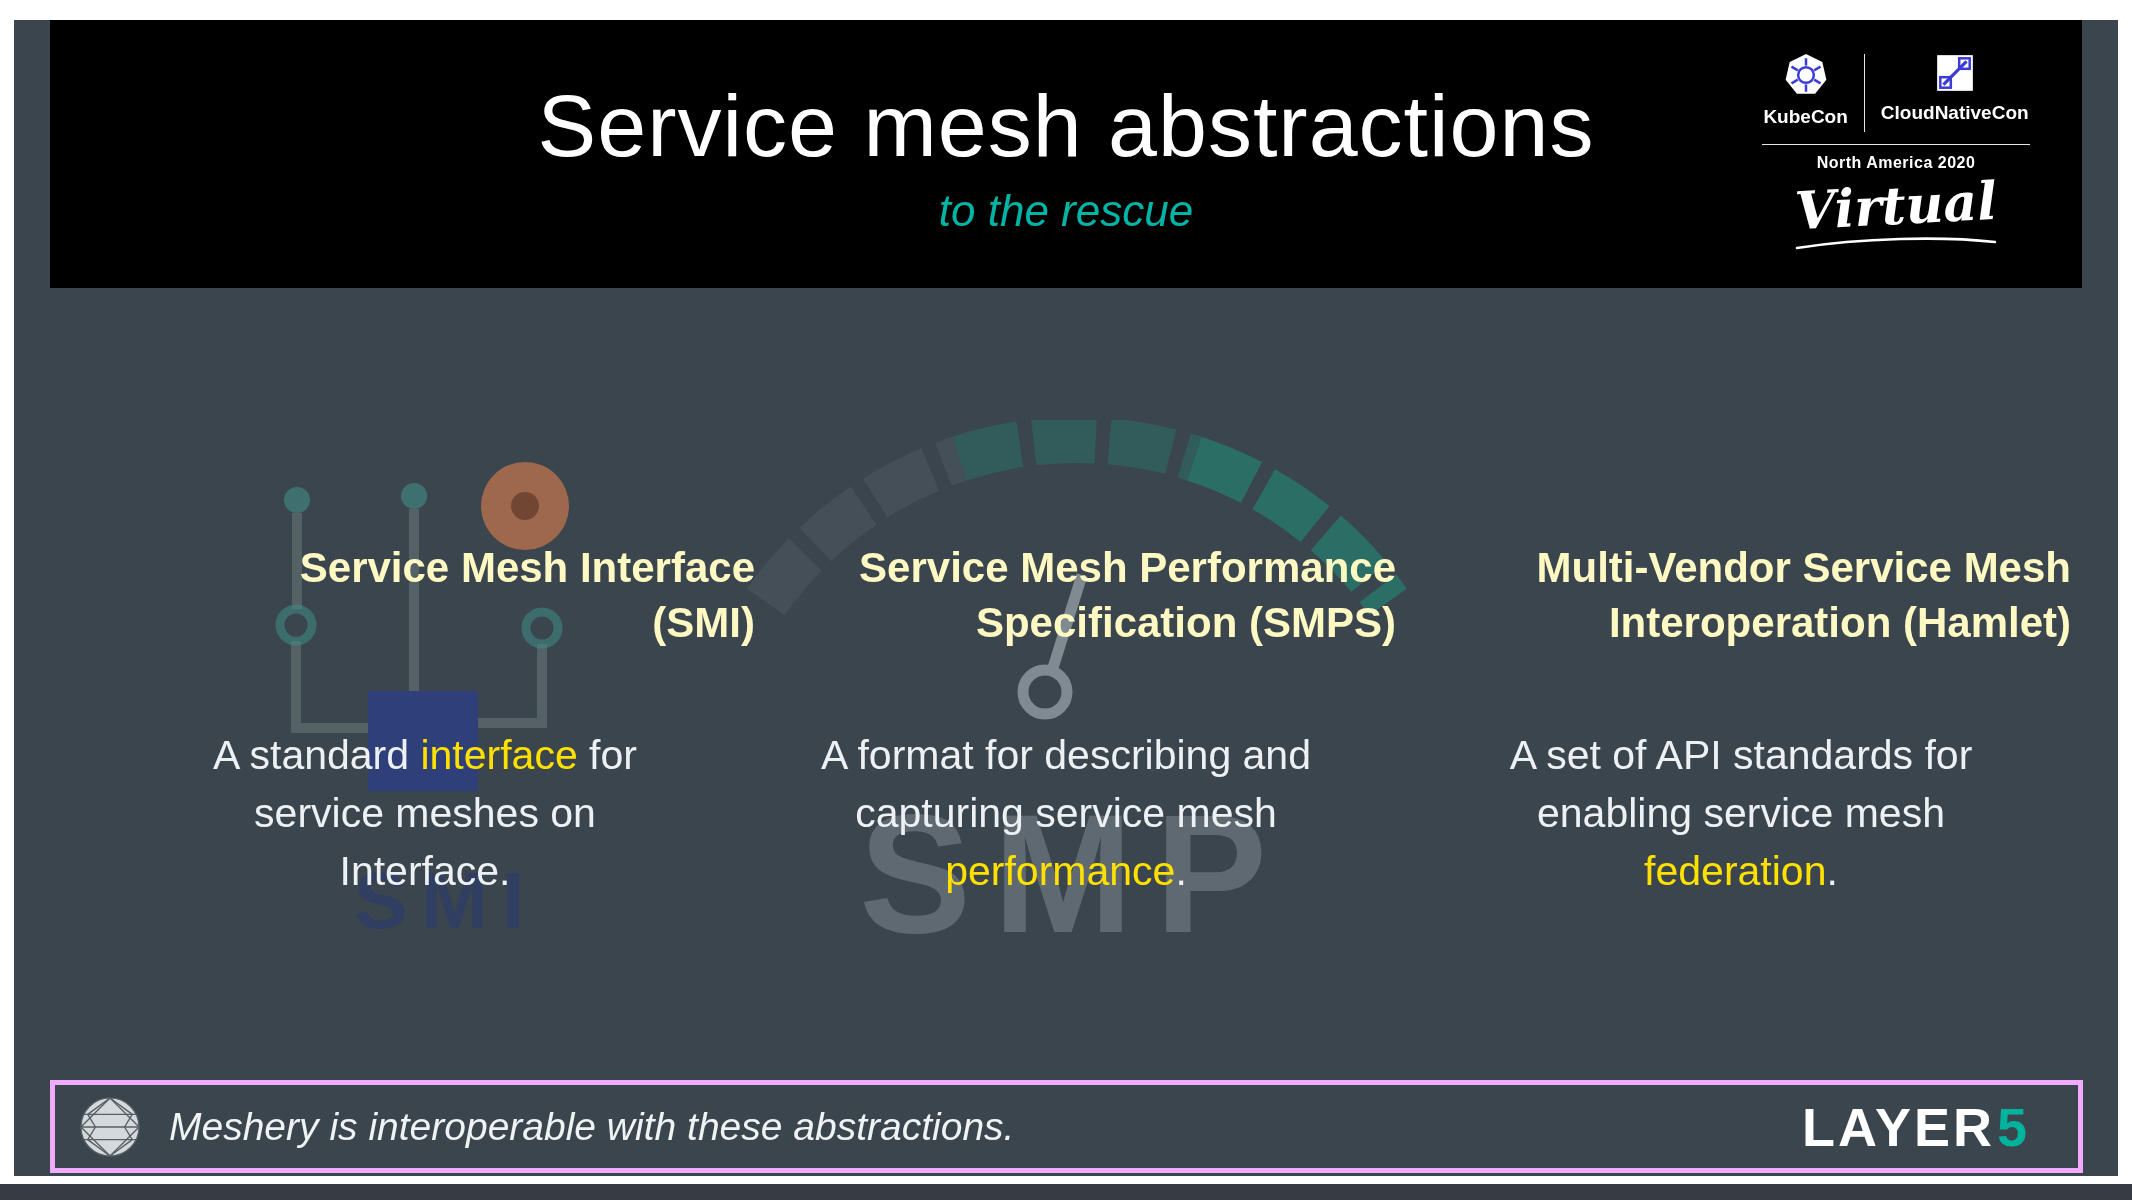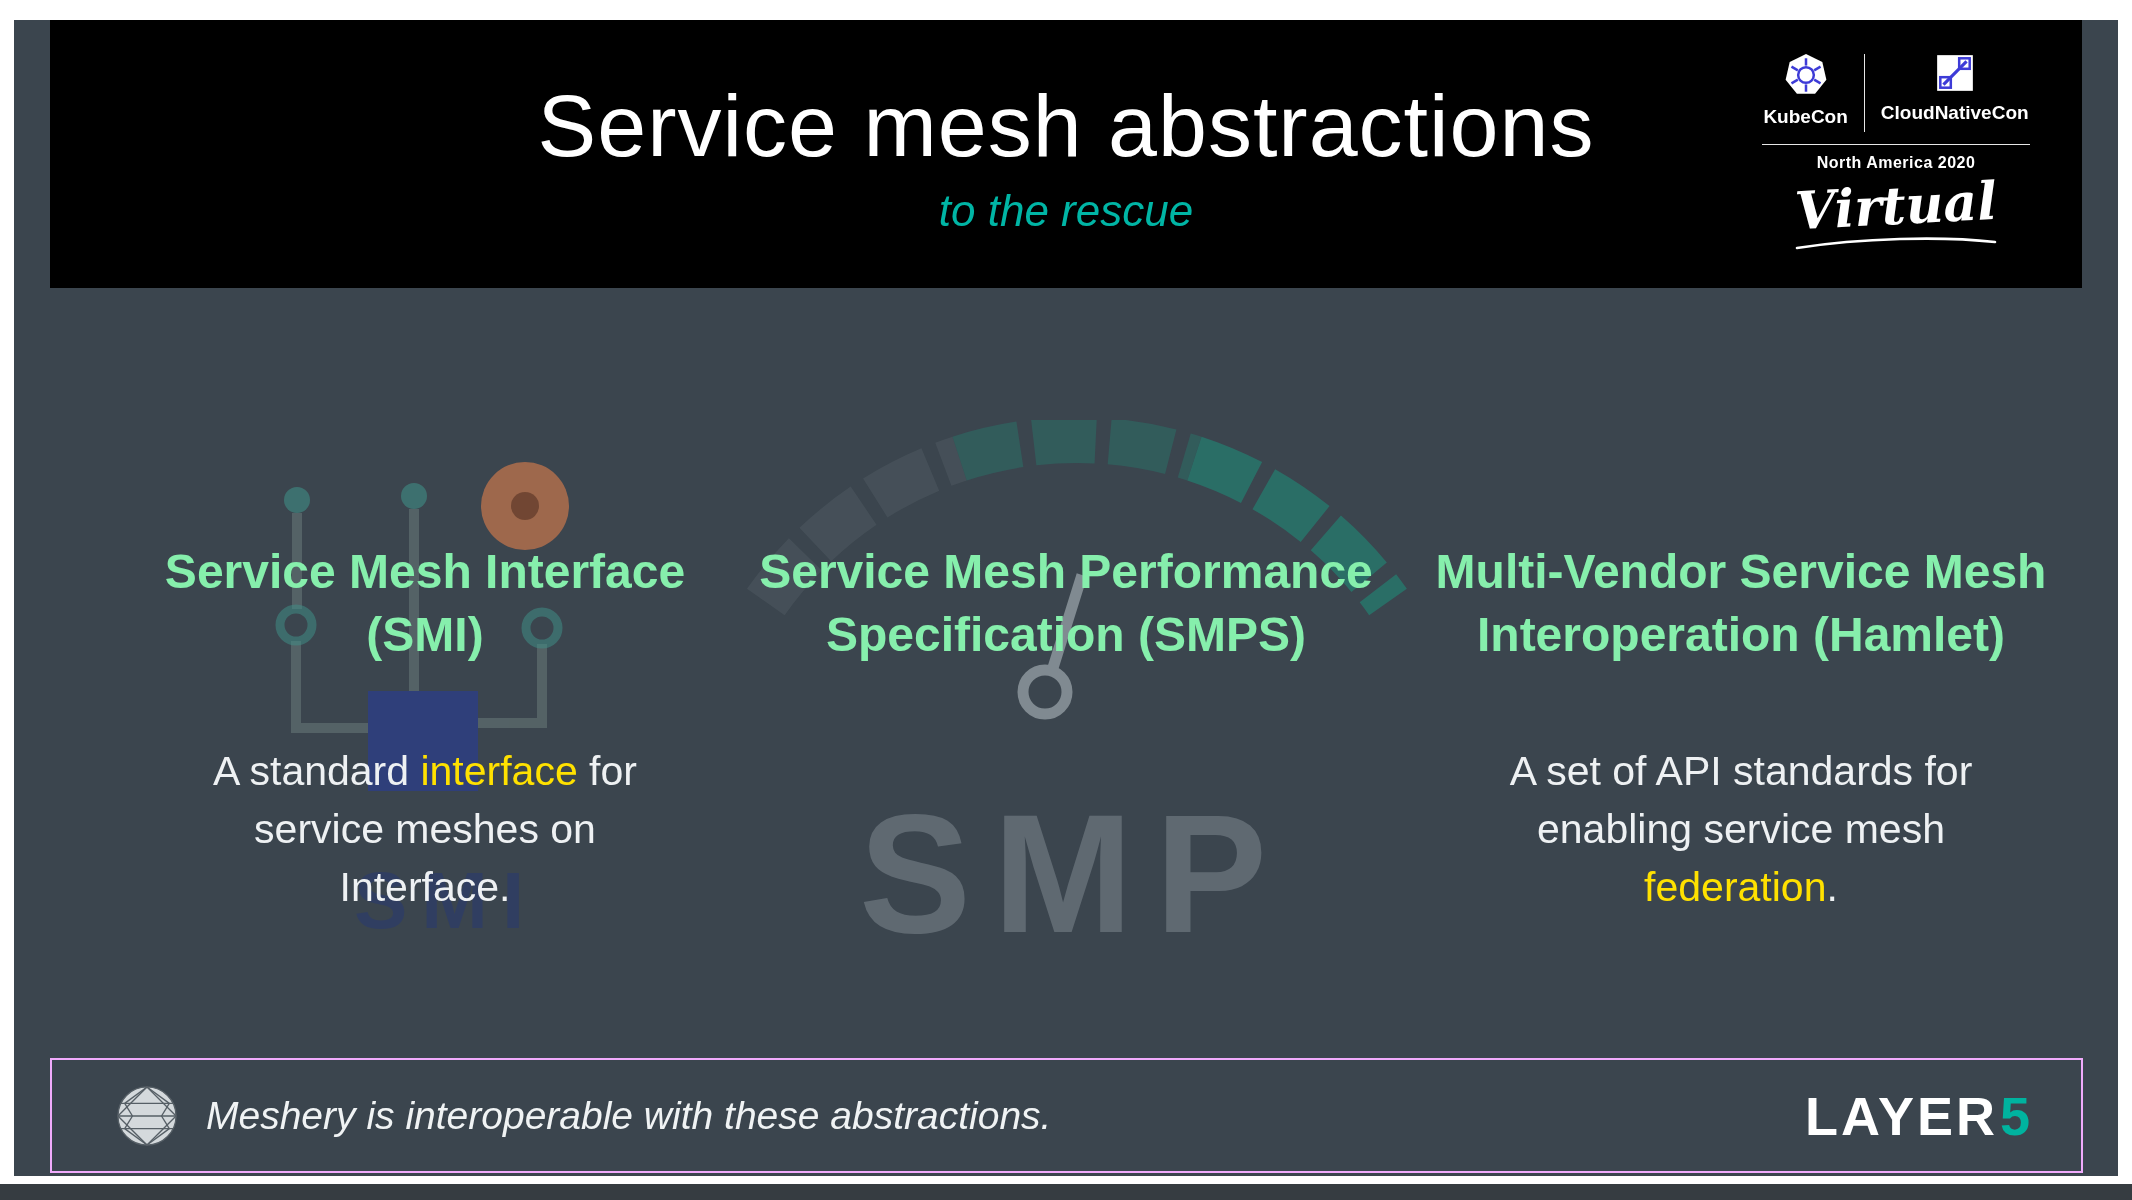--- a/index.html
+++ b/index.html
@@ -53,29 +53,29 @@
   .wm { position:absolute; z-index:1; pointer-events:none; }
   .wm-smi { left:166px; top:408px; }
   .wm-smp { left:730px; top:400px; }
 
   
   .columns { position:absolute; left:0; top:520px; width:100%; z-index:2; }
   .col { position:absolute; width:660px; text-align:center; color:#eef1f3; top:0; }
   .col-1 { left:81px; }
   .col-2 { left:722px; }
   .col-3 { left:1397px; }
-  .col h2 { font-size:48px; font-weight:700; color:#86efac; line-height:1.32; }
+  .col h2 { font-size:42px; font-weight:700; color:#fef9c3; line-height:1.32;text-align:right; }
   .col p  { margin-top:75px; font-size:41px; line-height:1.42; font-weight:400; }
   .hl { color:#ffe100; }
 
   
   .note-bar {
-    position:absolute; left:36px; right:35px; bottom:3px; height:115px;
-    border:2px solid #f0abfc; z-index:3;
-    display:flex; align-items:center; padding:0 48px 0 64px;
+    position:absolute; left:36px; right:35px; bottom:3px; height:93px;
+    border:5px solid #f0abfc; z-index:3;
+    display:flex; align-items:center; padding:0 48px 0 24px;
   }
   .note {
     margin-left:28px; font-style:italic; font-size:39px; color:#f0f3f4; flex:1;
   }
   .brand { font-size:54px; font-weight:800; letter-spacing:3px; color:#ffffff; white-space:nowrap; }
   .brand .brand-5 { color:#00b39f; margin-left:2px; }
 </style>
 </head>
 <body>
 
@@ -159,20 +159,25 @@
         <h2><span>Service Mesh Interface</span><br><span>(SMI)</span></h2>
         <p>
           <span>A standard </span><span class="hl">interface</span><span> for</span><br>
           <span>service meshes on</span><br>
           <span>Interface.</span>
         </p>
       </section>
 
       <section class="col col-2">
         <h2><span>Service Mesh Performance</span><br><span>Specification (SMPS)</span></h2>
+        <p>
+          <span>A format for describing and</span><br>
+          <span>capturing service mesh</span><br>
+          <span class="hl">performance</span><span>.</span>
+        </p>
       </section>
 
       <section class="col col-3">
         <h2><span>Multi-Vendor Service Mesh</span><br><span>Interoperation (Hamlet)</span></h2>
         <p>
           <span>A set of API standards for</span><br>
           <span>enabling service mesh</span><br>
           <span class="hl">federation</span><span>.</span>
         </p>
       </section>

